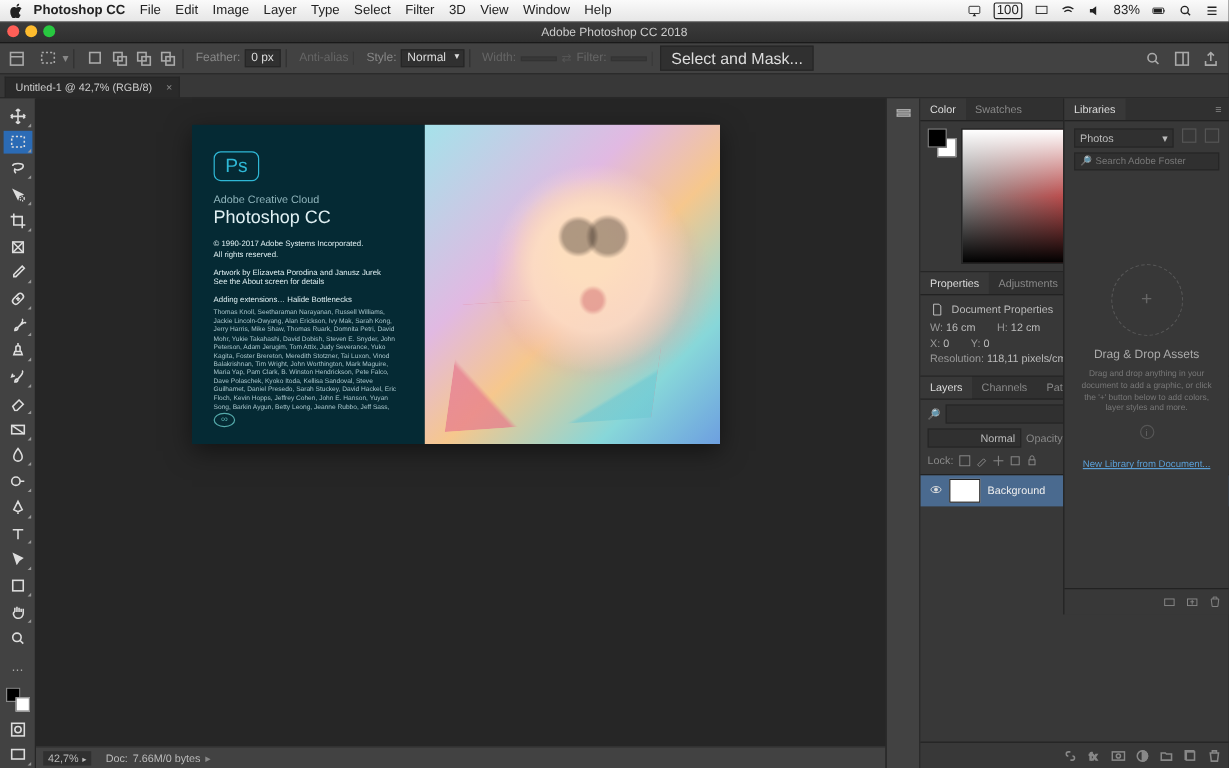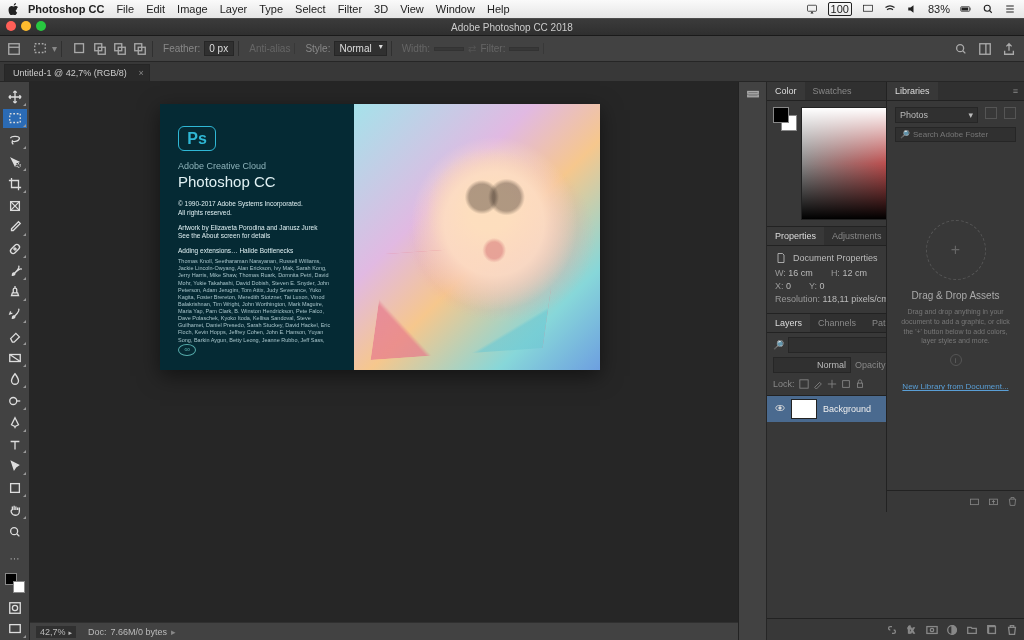--- a/index.html
+++ b/index.html
@@ -35,21 +35,21 @@
   .tool.sel{background:#2b6bb5;}
   .tool svg{width:14px;height:14px; stroke:#ddd; fill:none; stroke-width:1.5;}
   .tool .tri{position:absolute; right:1px; bottom:1px; width:0;height:0;border-right:3px solid #999;border-top:3px solid transparent;}
   .canvas{flex:1; background:#262626; position:relative; }
   .status{position:absolute; bottom:0; left:0; right:0; height:18px; background:#424242; border-top:1px solid #303030; display:flex; align-items:center; gap:12px; padding:0 6px; font-size:9px;}
   .status .field{display:flex; align-items:center; gap:4px;}
   .status .zoom{background:#303030; padding:1px 4px; position:relative;}
   .status .zoom::after{content:'▸'; margin-left:3px; font-size:7px;}
   .splash{position:absolute; top:22px; left:130px; width:440px; height:266px; display:flex; box-shadow:0 6px 20px rgba(0,0,0,0.5);}
   .splash .info{width:44%; background:#052a34; color:#e0f0f3; padding:22px 18px 14px 18px; display:flex; flex-direction:column;}
-  .splash .info .ps{width:38px;height:38px;border:1px solid #2fb8d6; border-radius:6px; color:#2fb8d6; display:flex;align-items:center;justify-content:center; font-weight:700; font-size:16px; margin-bottom:10px;}
+  .splash .info .ps{width:38px;height:38px;border:1px solid #2fb8d6; border-radius:6px; color:#2fb8d6; display:flex;align-items:center;justify-content:center; font-weight:400; font-size:16px; margin-bottom:10px;}
   .splash .info .cc{font-size:9px; color:#8fb4bb;}
   .splash .info h1{font-size:15px; font-weight:300; margin:2px 0 10px;}
   .splash .info .copy{font-size:6.5px; line-height:1.35; margin-bottom:6px;}
   .splash .info .ext{font-size:6.5px; margin-bottom:4px;}
   .splash .info .credits{font-size:5.5px; line-height:1.3; color:#a7c4ca;}
   .splash .info .cloud{margin-top:auto; width:18px;height:18px;border-radius:50%;border:1px solid #5aa;display:flex;align-items:center;justify-content:center;font-size:8px;color:#5aa;}
   .splash .art{flex:1; background:
     radial-gradient(circle at 55% 40%, #f7d396 0%, #f7d396 10%, transparent 30%),
     radial-gradient(ellipse at 60% 50%, #e8a0b0 0%, transparent 45%),
     linear-gradient(135deg,#a5e2ea 0%, #e1b9e2 35%, #f6c78d 55%, #87d7d9 80%, #6d9fe0 100%);
@@ -228,20 +228,21 @@
     <span class="opt-label">Style:</span>
     <span class="opt-select">Normal</span>
   </div>
   <div class="opt-group" style="opacity:.5">
     <span class="opt-label">Width:</span>
     <span class="opt-val"></span>
     <span style="color:#666">⇄</span>
     <span class="opt-label">Filter:</span>
     <span class="opt-val"></span>
   </div>
+  <button class="opt-btn">Select and Mask...</button>
   <div class="spacer"></div>
   <div class="icon-btn">
       <svg viewBox="0 0 16 16">
         <circle cx="7" cy="7" r="4"></circle>
         <path d="M10 10l3 3"></path>
       </svg>
     </div>
   <div class="icon-btn">
       <svg viewBox="0 0 16 16">
         <rect x="2" y="2" width="12" height="12"></rect>

